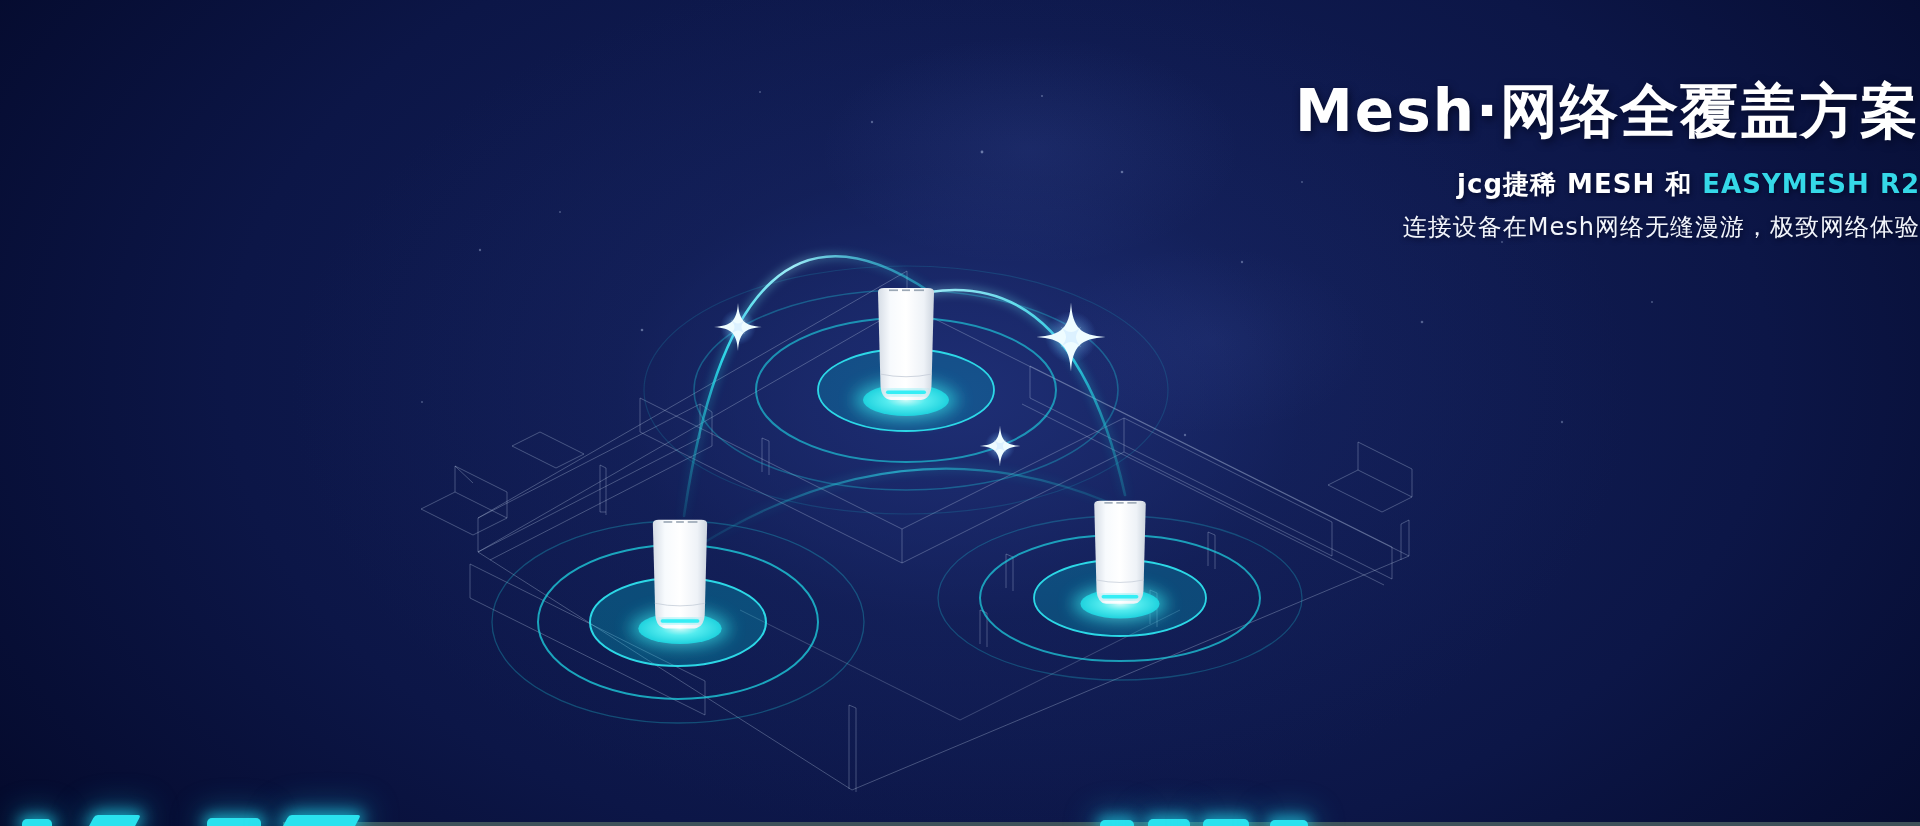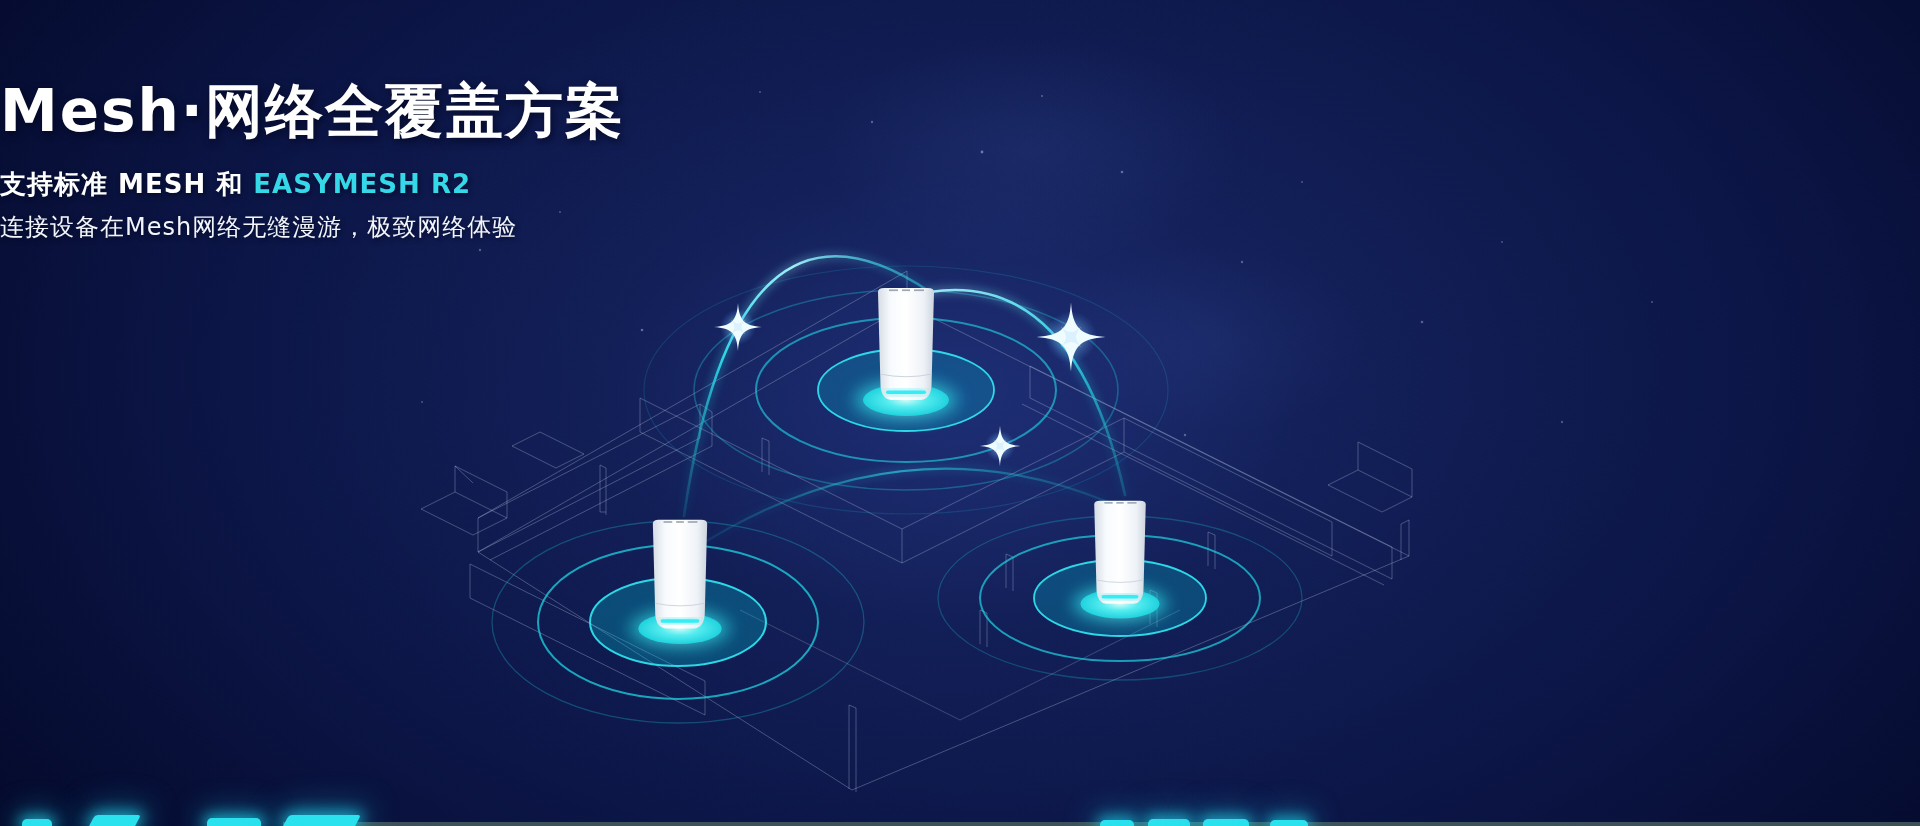--- a/index.html
+++ b/index.html
@@ -5,29 +5,29 @@
 <style>
   html,body{margin:0;padding:0;background:#02061c;}
   .banner{
     position:relative;width:1920px;height:826px;overflow:hidden;
     font-family:"DejaVu Sans","Liberation Sans",sans-serif;
     background:
       radial-gradient(ellipse 860px 560px at 50% 48%, #1e2e74 0%, #18266448 40%, #0a134000 78%),
       radial-gradient(ellipse 1400px 900px at 52% 45%, #15235f 0%, #0c1647 55%, #050b2e 85%, #03071f 100%);
   }
   
-  .hero{position:absolute;left:0;top:78px;width:100%;text-align:left;color:#fff;z-index:30;}
+  .hero{position:absolute;left:0;top:78px;width:100%;text-align:right;color:#fff;z-index:30;}
   .hero h1{
     margin:0;font-size:58px;font-weight:700;letter-spacing:2px;line-height:1.15;
     text-shadow:2px 3px 8px rgba(2,6,30,.8);
   }
   .hero .sub1{margin:24px 0 0 0;font-size:26px;font-weight:700;letter-spacing:1px;line-height:1.2;
     text-shadow:1px 2px 5px rgba(2,6,30,.7);}
   .hero .sub1 .hl{color:#35d8e8;}
-  .hero .sub2{margin:12px 8px 0 0;font-size:24px;font-weight:400;letter-spacing:1px;line-height:1.3;
+  .hero .sub2{margin:12px 0 0 0;font-size:24px;font-weight:400;letter-spacing:1px;line-height:1.3;
     color:#f2f5fb;text-shadow:1px 2px 5px rgba(2,6,30,.7);}
   
   .watermark{
     position:absolute;right:30px;bottom:24px;z-index:40;color:#ffffff;
     font-family:"DejaVu Sans Mono","DejaVu Sans",monospace;
     font-size:52px;font-weight:400;letter-spacing:1px;white-space:nowrap;
   }
   
   .scene{position:absolute;left:0;top:0;width:1920px;height:826px;z-index:10;}
   
@@ -193,21 +193,21 @@
     <use href="#routerShape" transform="translate(1120,556) scale(0.92)"></use>
 
     <use href="#sparkle" transform="translate(738,327) scale(0.8)"></use>
     <use href="#sparkle" transform="translate(1071,337) scale(1.15)"></use>
     <use href="#sparkle" transform="translate(1000,446) scale(0.68)"></use>
 
   </svg>
 
   <div class="hero">
     <h1>Mesh·网络全覆盖方案</h1>
-    <p class="sub1"><span>支持标准 MESH 和 </span><span class="hl">EASYMESH R2</span></p>
+    <p class="sub1"><span>jcg捷稀 MESH 和 </span><span class="hl">EASYMESH R2</span></p>
     <p class="sub2">连接设备在Mesh网络无缝漫游，极致网络体验</p>
   </div>
 
   <div class="bottom-strip"></div>
   <div class="glyphs">
     <div class="glyph" style="left:22px;  width:30px;height:7px;"></div>
     <div class="glyph slant" style="left:92px;  width:46px;height:11px;"></div>
     <div class="glyph" style="left:207px; width:54px;height:8px;"></div>
     <div class="glyph slant" style="left:286px; width:72px;height:11px;"></div>
     <div class="glyph" style="left:1100px;width:34px;height:6px;"></div>

